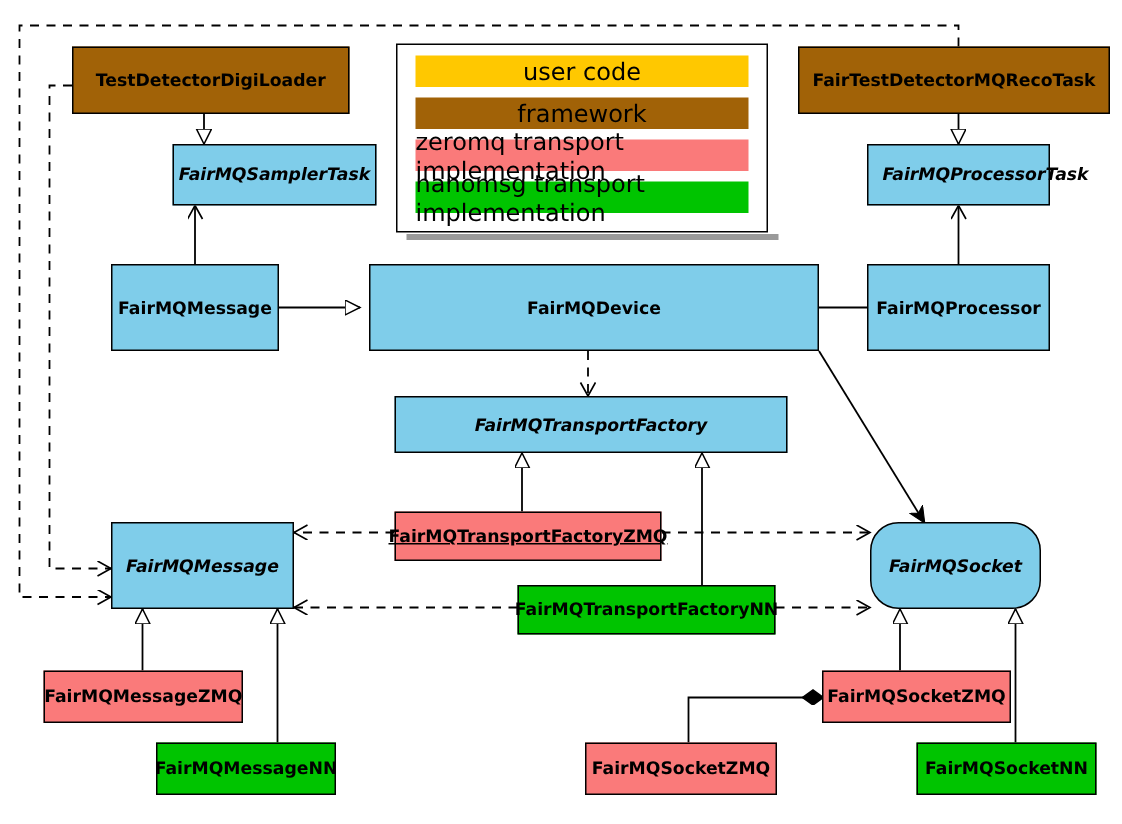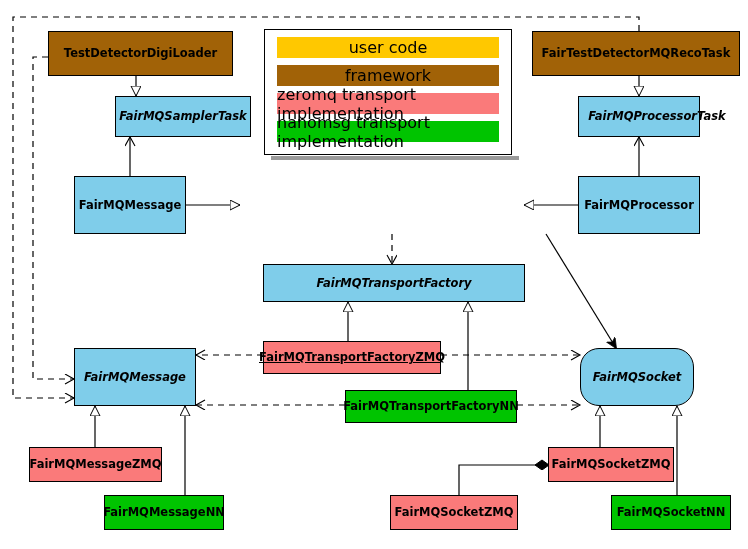--- a/index.html
+++ b/index.html
@@ -144,20 +144,23 @@
   </div>
 
   <div class="node c-frame abstract" style="left:68px; top:96px; width:136px; height:41px;margin-left:47px;">
     <span>FairMQSamplerTask</span>
   </div>
 
   <div class="node c-frame" style="left:74px; top:176px; width:112px; height:58px;">
     <span>FairMQMessage</span>
   </div>
 
+  <div class="node c-frame" style="left:246px; top:176px; width:300px; height:58px;">
+    <span>FairMQDevice</span>
+  </div>
 
   <div class="node c-frame" style="left:578px; top:176px; width:122px; height:58px;">
     <span>FairMQProcessor</span>
   </div>
 
   <div class="node c-frame abstract" style="left:578px; top:96px; width:122px; height:41px;padding-left:36px;">
     <span>FairMQProcessorTask</span>
   </div>
 
   <div class="node c-user" style="left:532px; top:31px; width:208px; height:45px;">

